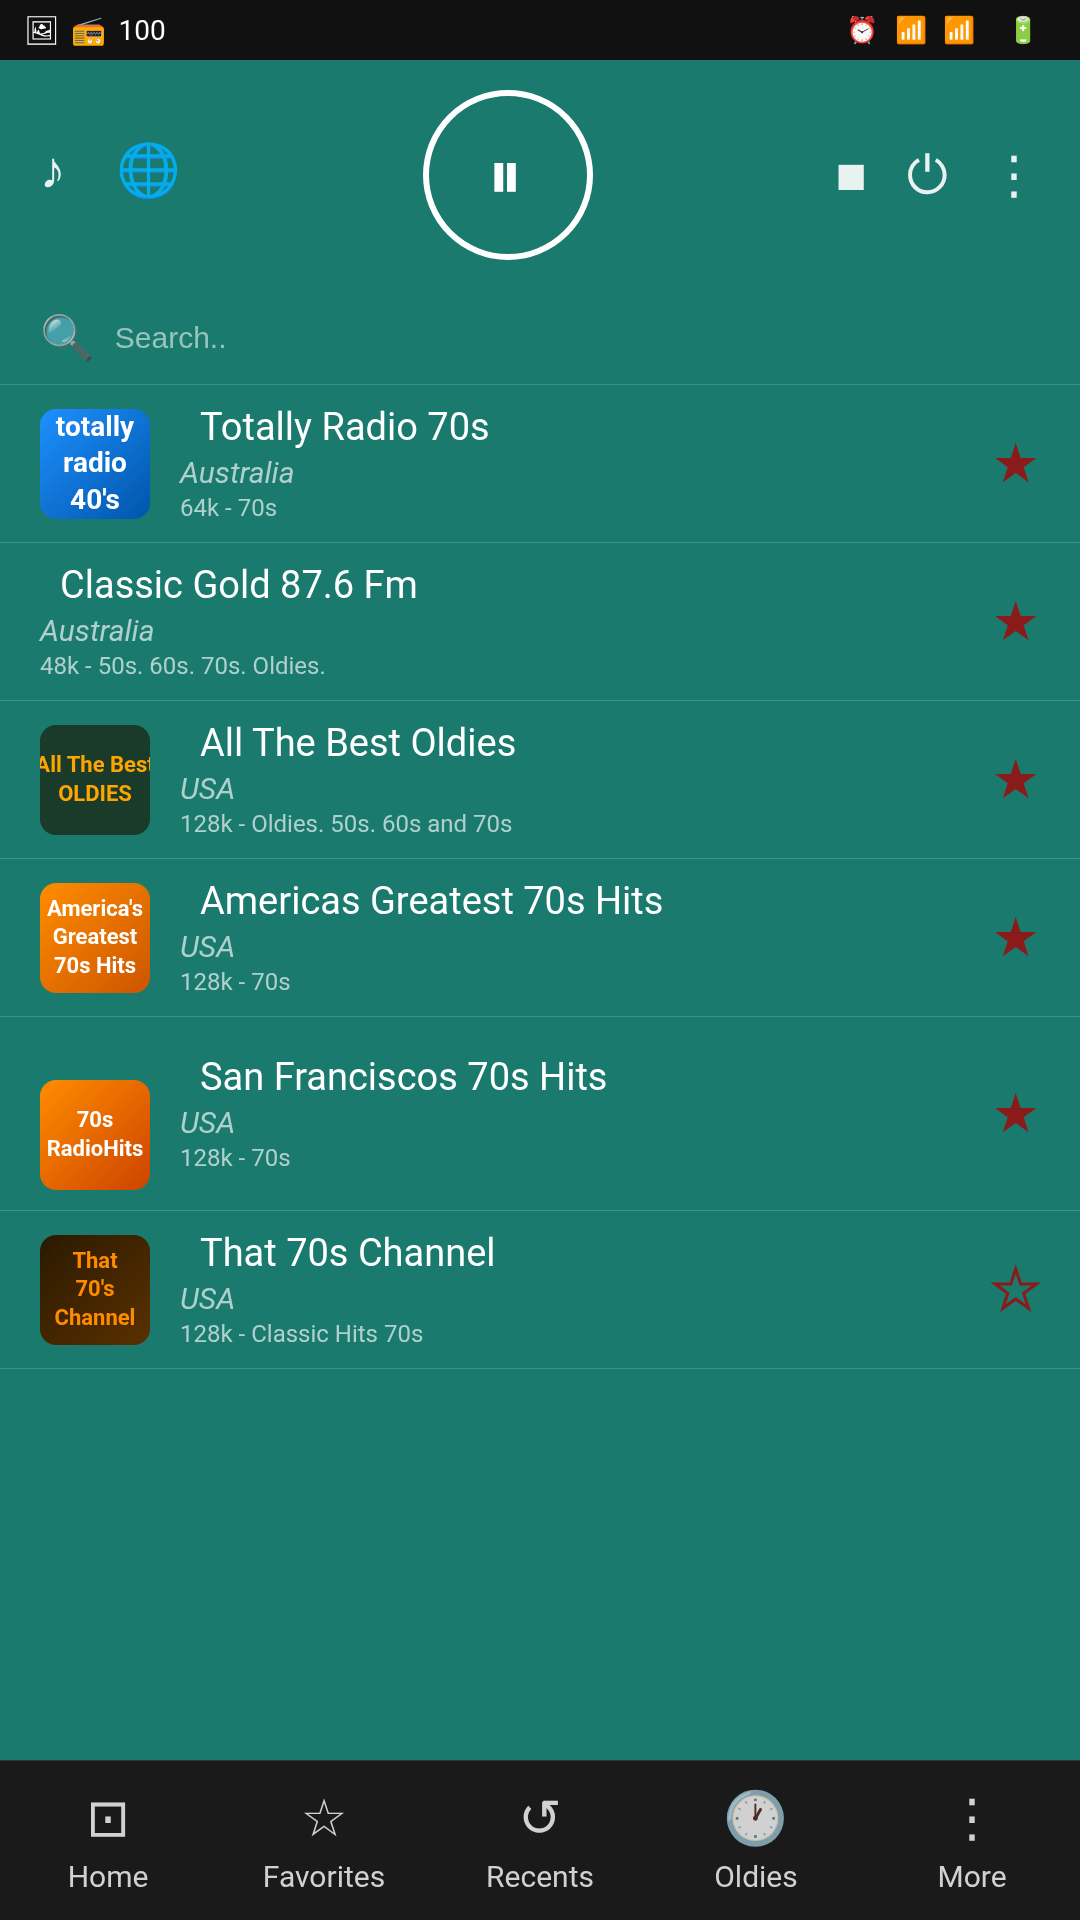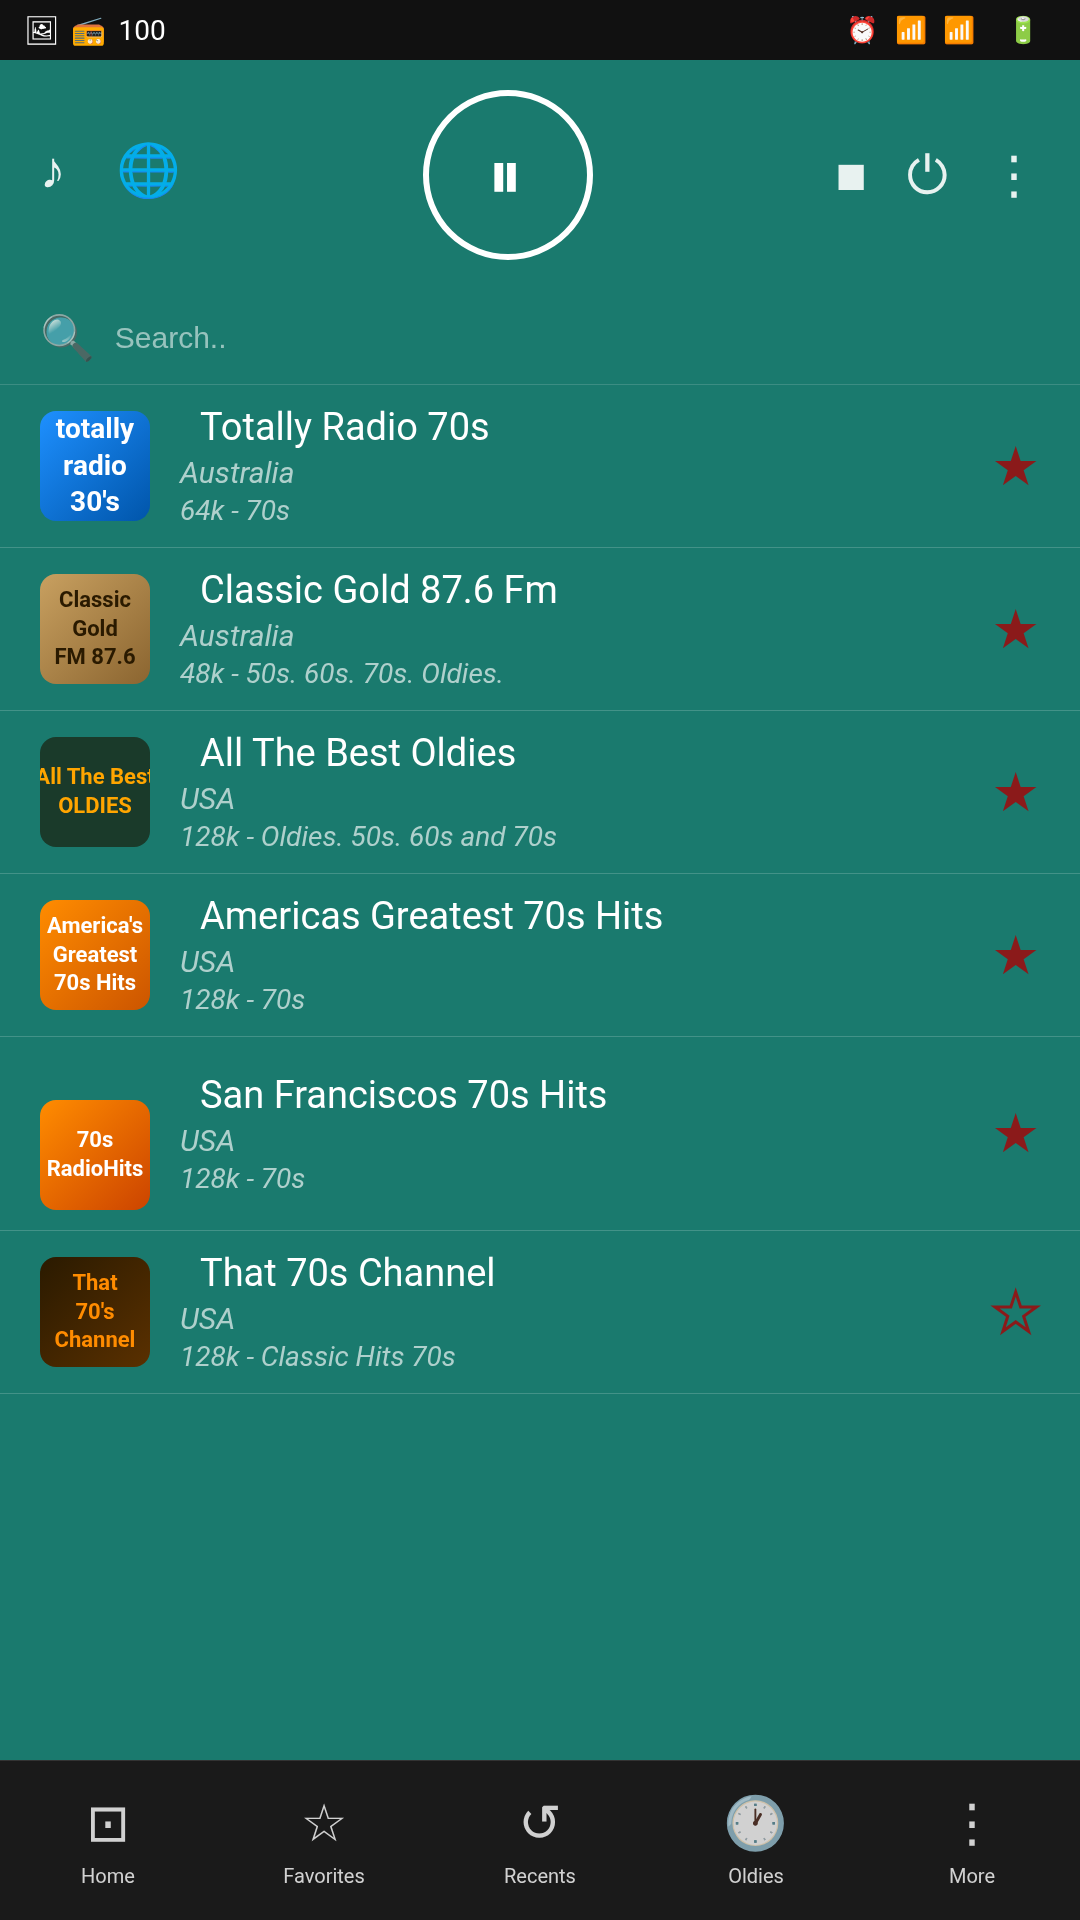--- a/index.html
+++ b/index.html
@@ -137,23 +137,22 @@
       margin-bottom: 6px;
       margin-left: 20px;
     }
     .station-country {
       font-size: 30px;
       color: rgba(255,255,255,0.65);
       font-style: italic;
       margin-bottom: 4px;
     }
     .station-meta {
-      font-size: 28px;
+      font-size: 24px;
       color: rgba(255,255,255,0.65);
-      font-style: italic;
     }
     .star-btn {
       font-size: 54px;
       cursor: pointer;
       flex-shrink: 0;
     }
     .star-filled { color: #8b1a1a; }
     .star-empty { color: transparent; -webkit-text-stroke: 3px #8b1a1a; }
 
     
@@ -171,21 +170,21 @@
     }
     .nav-item {
       display: flex;
       flex-direction: column;
       align-items: center;
       gap: 10px;
       cursor: pointer;
       flex: 1;
     }
     .nav-icon { font-size: 52px; color: rgba(255,255,255,0.8); }
-    .nav-label { font-size: 20px; color: rgba(255,255,255,0.8); }
+    .nav-label { font-size: 30px; color: rgba(255,255,255,0.8); }
 
     
     .logo-totally { background: linear-gradient(135deg, #1e90ff, #0055aa); color: white; font-size: 28px; }
     .logo-classic { background: linear-gradient(135deg, #c8a060, #8b6530); color: #2a1a00; }
     .logo-oldies { background: #1a3a2a; color: #ffa500; }
     .logo-americas { background: linear-gradient(135deg, #ff8c00, #cc5500); color: white; }
     .logo-sf { background: linear-gradient(135deg, #ff8c00, #cc4400); color: white; }
     .logo-that70s { background: linear-gradient(135deg, #2a1a00, #5a3000); color: #ff8c00; }
 
     .main-content {
@@ -245,32 +244,29 @@
       <span class="search-icon-wrap">🔍</span>
       <input type="text" class="search-input" placeholder="Search.." style="">
     </div>
   </div>
 
   <div class="station-list" id="station-list">
 
   <div class="station-item">
         <div class="station-logo logo-totally" style="white-space: pre; line-height: 1.3; padding: 6px;">totally
 radio
-30's</div>
+40's</div>
         <div class="station-info">
           <div class="station-name">Totally Radio 70s</div>
           <div class="station-country">Australia</div>
           <div class="station-meta">64k - 70s</div>
         </div>
         <span class="star-btn star-filled">★</span>
       </div>
       <div class="station-item">
-        <div class="station-logo logo-classic" style="white-space: pre; line-height: 1.3; padding: 6px;">Classic
-Gold
-FM 87.6</div>
         <div class="station-info">
           <div class="station-name">Classic Gold 87.6 Fm</div>
           <div class="station-country">Australia</div>
           <div class="station-meta">48k - 50s. 60s. 70s. Oldies.</div>
         </div>
         <span class="star-btn star-filled">★</span>
       </div>
       <div class="station-item">
         <div class="station-logo logo-oldies" style="white-space: pre; line-height: 1.3; padding: 6px;">All The Best
 OLDIES</div>

